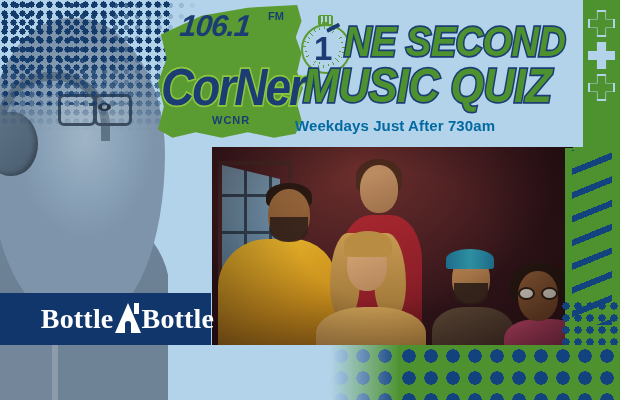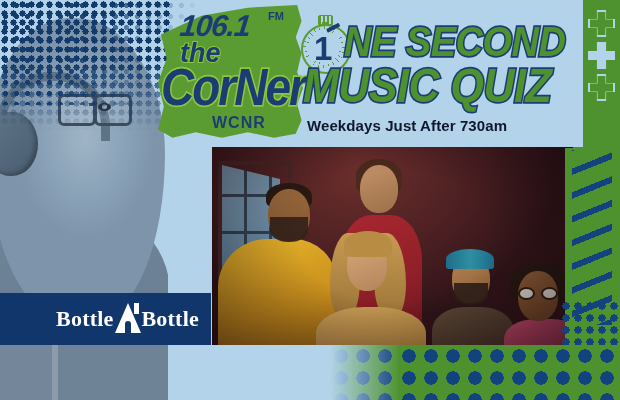--- a/index.html
+++ b/index.html
@@ -175,21 +175,21 @@
     letter-spacing: -2px;
     color: #1b3d73;
     -webkit-text-stroke: 3px #8dc63f;
     paint-order: stroke fill;
     transform: scaleY(1.12);
     transform-origin: left top;
   }
   .logo .calls {
     position: absolute;
     left: 54px; top: 112px;
-    font-size: 16px;
+    font-size: 11px;
     font-weight: bold;
     letter-spacing: 1px;
     color: #1b3d73;
   }
 
   
   .stopwatch {
     position: absolute;
     left: 298px; top: 14px;
     width: 56px; height: 58px;
@@ -267,24 +267,24 @@
     letter-spacing: -0.5px;
     color: #4e9230;
     -webkit-text-stroke: 3px #1b3d73;
     paint-order: stroke fill;
     white-space: nowrap;
     transform: scaleY(1.12);
     transform-origin: left top;
   }
   .tagline {
     position: absolute;
-    left: 307px; top: 117px;
+    left: 295px; top: 117px;
     font-size: 15px;
     font-weight: bold;
-    color: #0f172a;
+    color: #0369a1;
     letter-spacing: 0.1px;
     white-space: nowrap;
   }
 
   
   .band-photo {
     position: absolute;
     left: 212px; top: 147px;
     width: 361px; height: 198px;
     overflow: hidden;
@@ -398,21 +398,21 @@
     position: absolute;
     left: 44px; top: 0;
     width: 167px; height: 52px;
     display: flex;
     align-items: center;
     justify-content: center;
   }
   .bh-text {
     font-family: "Liberation Serif", serif;
     font-weight: bold;
-    font-size: 22px;
+    font-size: 28px;
     color: #ffffff;
     letter-spacing: 0.2px;
   }
   .bh-house {
     position: relative;
     width: 26px; height: 30px;
     margin: 0 1px 2px 1px;
     flex: none;
   }
   .bh-house .roof {
@@ -545,21 +545,20 @@
     <div class="eye"></div>
     <div class="shoulder-shadow"></div>
   </div>
   <div class="halftone-topleft"></div>
   <div class="halftone-topleft2"></div>
 
   <div class="logo">
     <div class="greenshape"></div>
     <div class="freq">106.1</div>
     <div class="fm">FM</div>
-    <div class="the">the</div>
     <div class="cornerword">CorNer</div>
     <div class="calls">WCNR</div>
   </div>
 
   <div class="stopwatch">
     <div class="dial"></div>
     <div class="ticks"></div>
     <div class="crown"></div>
     <div class="stem"></div>
     <div class="hand"></div>

